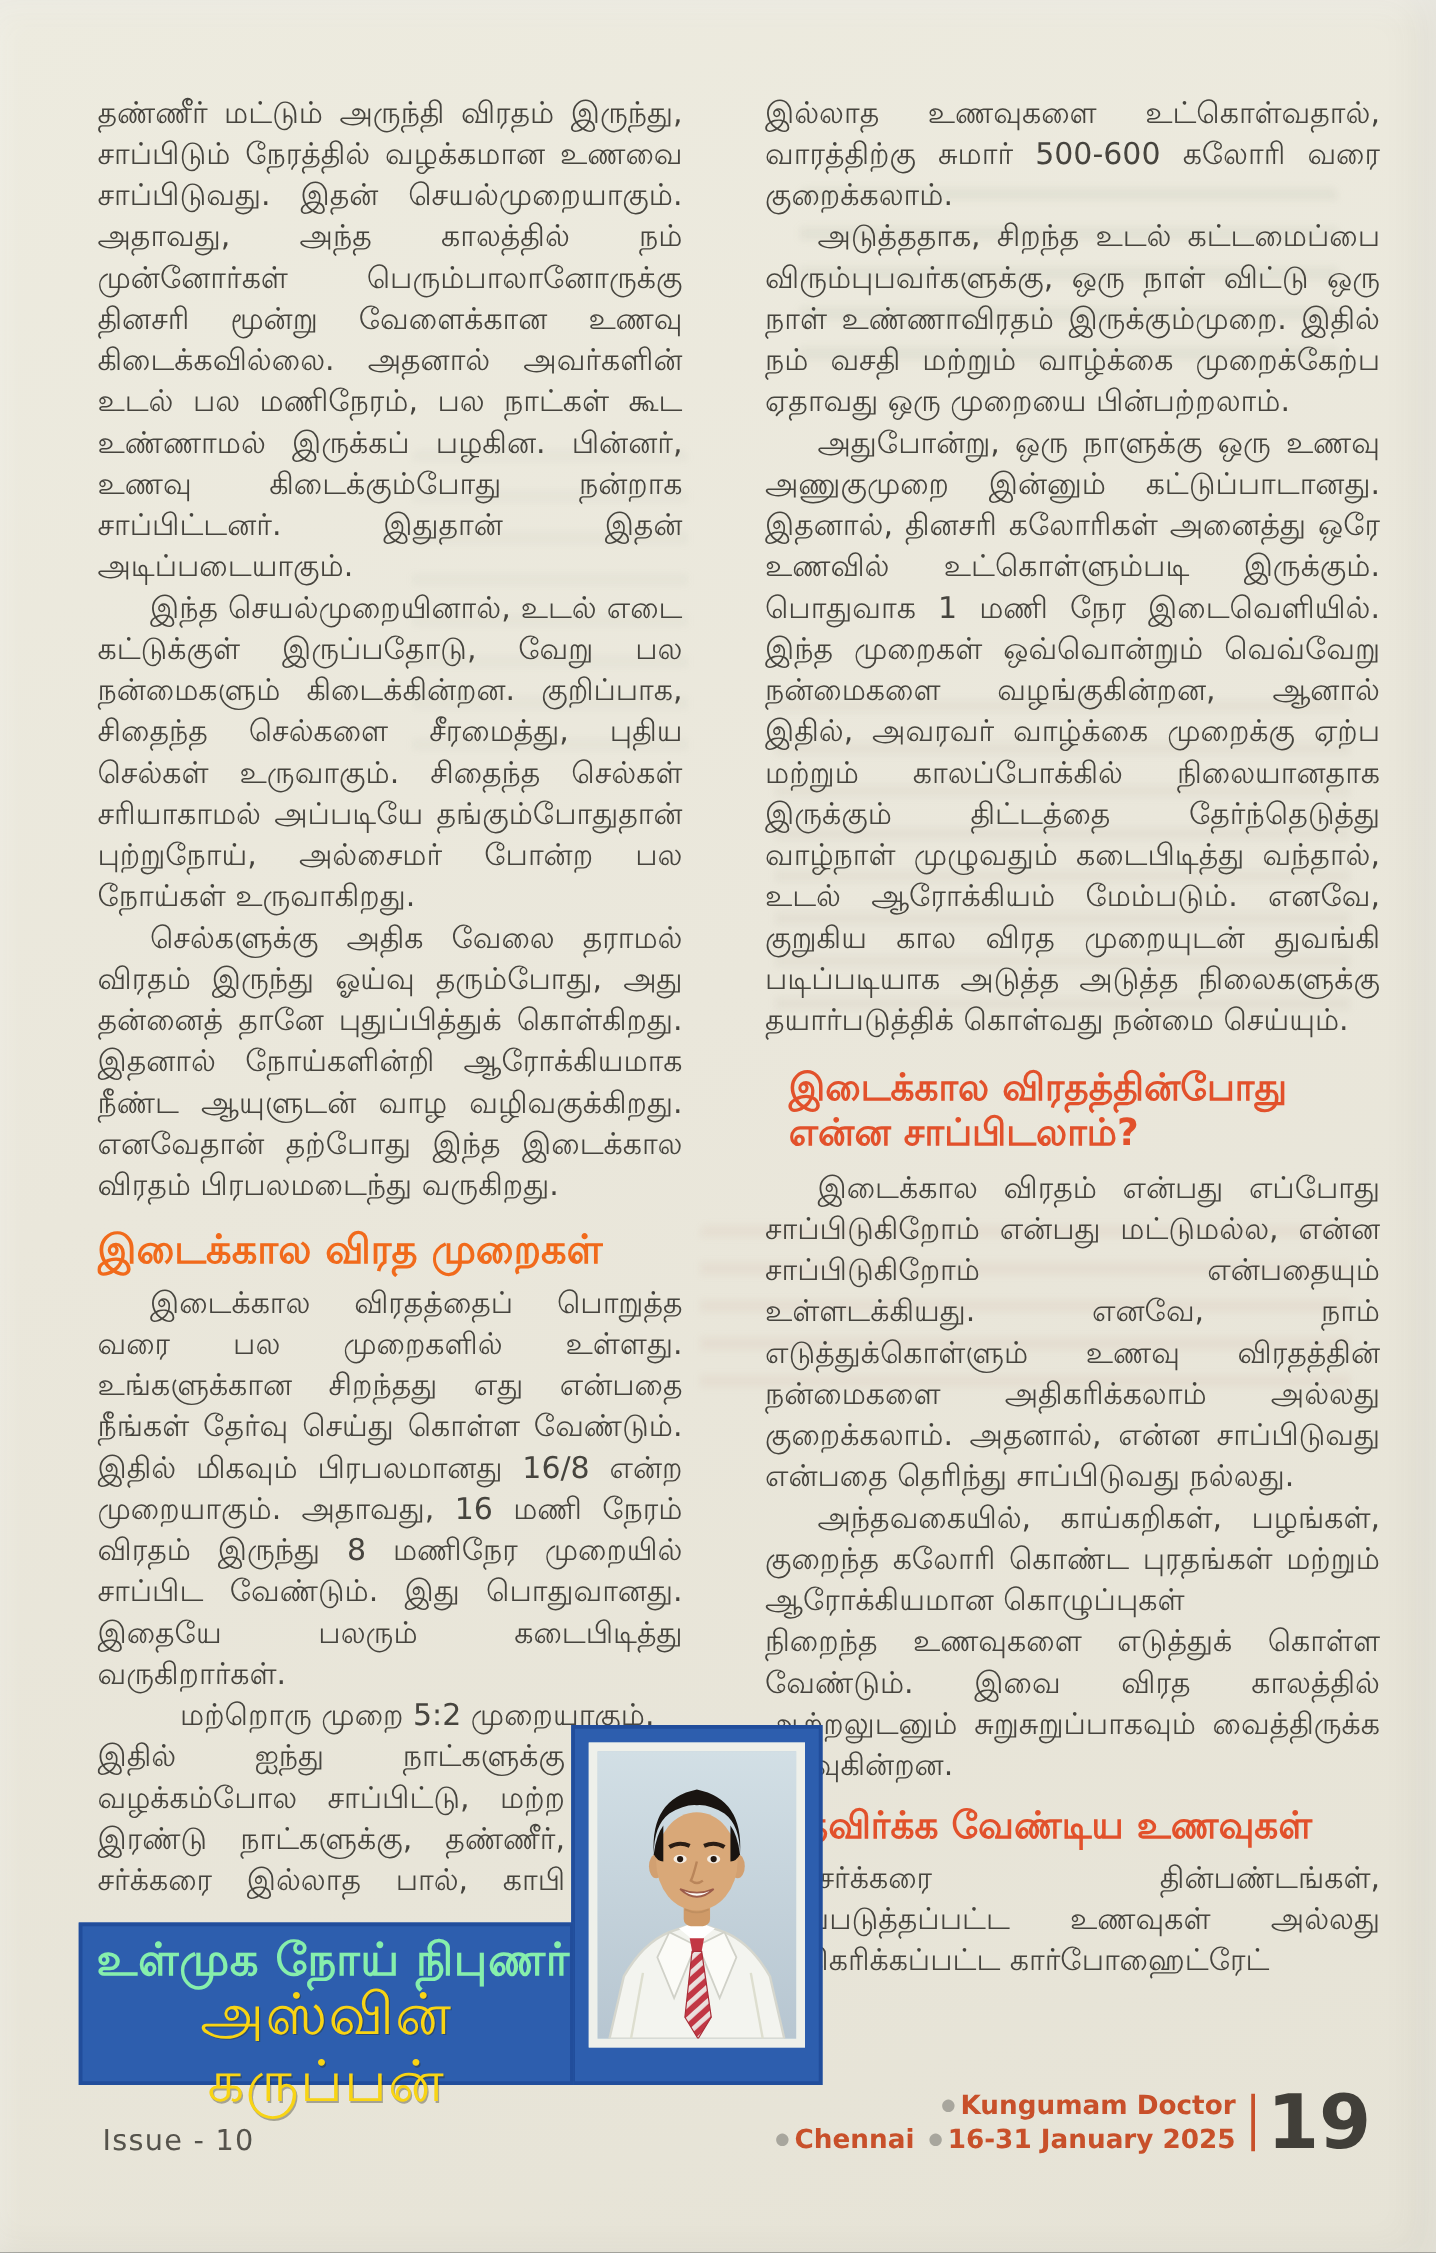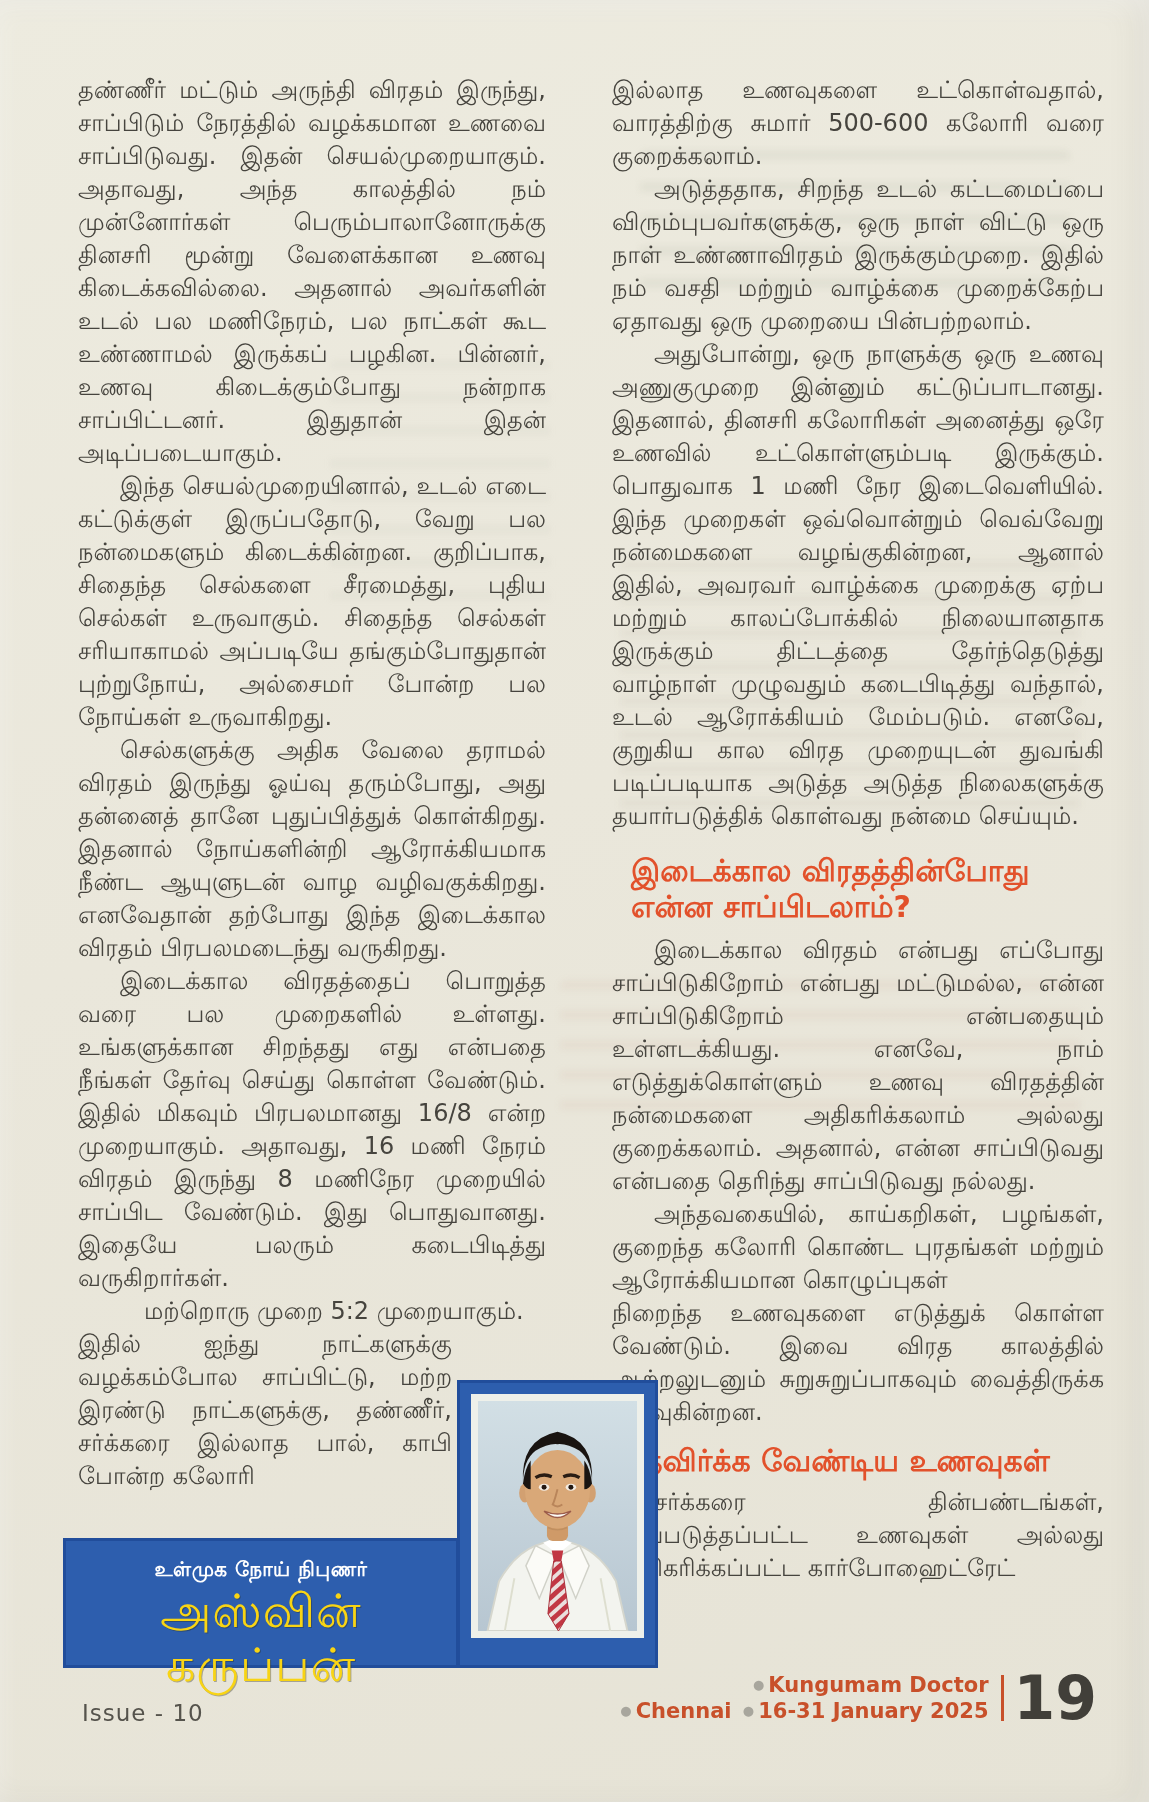--- a/index.html
+++ b/index.html
@@ -47,21 +47,21 @@
   .h-methods{color:#f16a1b;font-size:32px;}
   .h-what{color:#e2512b;margin-top:20px;margin-left:19px;}
   .h-avoid{color:#e2512b;margin:14px 0 7px 31px;}
 
   
   .author-box{
     position:absolute;left:63px;top:1538px;width:396px;height:130px;
     background:#2d5eae;border:3px solid #214d9b;box-sizing:border-box;
     text-align:center;
   }
-  .author-title{color:#ffffff;font-weight:bold;font-size:20px;line-height:30px;margin-top:13px;letter-spacing:0.5px;}
+  .author-title{color:#86efac;font-weight:bold;font-size:36px;line-height:30px;margin-top:13px;letter-spacing:0.5px;text-align:right;}
   .author-name{color:#f8d414;font-weight:normal;font-size:46px;line-height:54px;letter-spacing:1px;
     text-shadow:1px 1px 0 rgba(40,40,20,0.35);}
 
   
   .photo-frame{
     position:absolute;left:457px;top:1380px;width:201px;height:288px;
     background:#2d5eae;border:3px solid #214d9b;box-sizing:border-box;
   }
   .photo-inner{
     position:absolute;left:11px;top:11px;width:173px;height:244px;
@@ -92,20 +92,21 @@
 
   <div class="ghost g1"></div>
   <div class="ghost g2"></div>
   <div class="ghost g3"></div>
   <div class="ghost g4"></div>
 
   <div class="col col-left">
     <p>தண்ணீர் மட்டும் அருந்தி விரதம் இருந்து, சாப்பிடும் நேரத்தில் வழக்கமான உணவை சாப்பிடுவது. இதன் செயல்முறையாகும். அதாவது, அந்த காலத்தில் நம் முன்னோர்கள் பெரும்பாலானோருக்கு தினசரி மூன்று வேளைக்கான உணவு கிடைக்கவில்லை. அதனால் அவர்களின் உடல் பல மணிநேரம், பல நாட்கள் கூட உண்ணாமல் இருக்கப் பழகின. பின்னர், உணவு கிடைக்கும்போது நன்றாக சாப்பிட்டனர். இதுதான் இதன் அடிப்படையாகும்.</p>
     <p class="ind">இந்த செயல்முறையினால், உடல் எடை கட்டுக்குள் இருப்பதோடு, வேறு பல நன்மைகளும் கிடைக்கின்றன. குறிப்பாக, சிதைந்த செல்களை சீரமைத்து, புதிய செல்கள் உருவாகும். சிதைந்த செல்கள் சரியாகாமல் அப்படியே தங்கும்போதுதான் புற்றுநோய், அல்சைமர் போன்ற பல நோய்கள் உருவாகிறது.</p>
     <p class="ind">செல்களுக்கு அதிக வேலை தராமல் விரதம் இருந்து ஓய்வு தரும்போது, அது தன்னைத் தானே புதுப்பித்துக் கொள்கிறது. இதனால் நோய்களின்றி ஆரோக்கியமாக நீண்ட ஆயுளுடன் வாழ வழிவகுக்கிறது. எனவேதான் தற்போது இந்த இடைக்கால விரதம் பிரபலமடைந்து வருகிறது.</p>
+    <div class="heading h-methods">இடைக்கால விரத முறைகள்</div>
     <p class="ind">இடைக்கால விரதத்தைப் பொறுத்த வரை பல முறைகளில் உள்ளது. உங்களுக்கான சிறந்தது எது என்பதை நீங்கள் தேர்வு செய்து கொள்ள வேண்டும். இதில் மிகவும் பிரபலமானது 16/8 என்ற முறையாகும். அதாவது, 16 மணி நேரம் விரதம் இருந்து 8 மணிநேர முறையில் சாப்பிட வேண்டும். இது பொதுவானது. இதையே பலரும் கடைபிடித்து வருகிறார்கள்.</p>
     <p class="ind-big">மற்றொரு முறை 5:2 முறையாகும்.</p>
     <p class="narrow">இதில் ஐந்து நாட்களுக்கு வழக்கம்போல சாப்பிட்டு, மற்ற இரண்டு நாட்களுக்கு, தண்ணீர், சர்க்கரை இல்லாத பால், காபி போன்ற கலோரி</p>
   </div>
 
   <div class="col col-right">
     <p>இல்லாத உணவுகளை உட்கொள்வதால், வாரத்திற்கு சுமார் 500-600 கலோரி வரை குறைக்கலாம்.</p>
     <p class="ind">அடுத்ததாக, சிறந்த உடல் கட்டமைப்பை விரும்புபவர்களுக்கு, ஒரு நாள் விட்டு ஒரு நாள் உண்ணாவிரதம் இருக்கும்முறை. இதில் நம் வசதி மற்றும் வாழ்க்கை முறைக்கேற்ப ஏதாவது ஒரு முறையை பின்பற்றலாம்.</p>
     <p class="ind">அதுபோன்று, ஒரு நாளுக்கு ஒரு உணவு அணுகுமுறை இன்னும் கட்டுப்பாடானது. இதனால், தினசரி கலோரிகள் அனைத்து ஒரே உணவில் உட்கொள்ளும்படி இருக்கும். பொதுவாக 1 மணி நேர இடைவெளியில். இந்த முறைகள் ஒவ்வொன்றும் வெவ்வேறு நன்மைகளை வழங்குகின்றன, ஆனால் இதில், அவரவர் வாழ்க்கை முறைக்கு ஏற்ப மற்றும் காலப்போக்கில் நிலையானதாக இருக்கும் திட்டத்தை தேர்ந்தெடுத்து வாழ்நாள் முழுவதும் கடைபிடித்து வந்தால், உடல் ஆரோக்கியம் மேம்படும். எனவே, குறுகிய கால விரத முறையுடன் துவங்கி படிப்படியாக அடுத்த அடுத்த நிலைகளுக்கு தயார்படுத்திக் கொள்வது நன்மை செய்யும்.</p>
     <div class="heading h-what">இடைக்கால விரதத்தின்போது என்ன சாப்பிடலாம்?</div>

